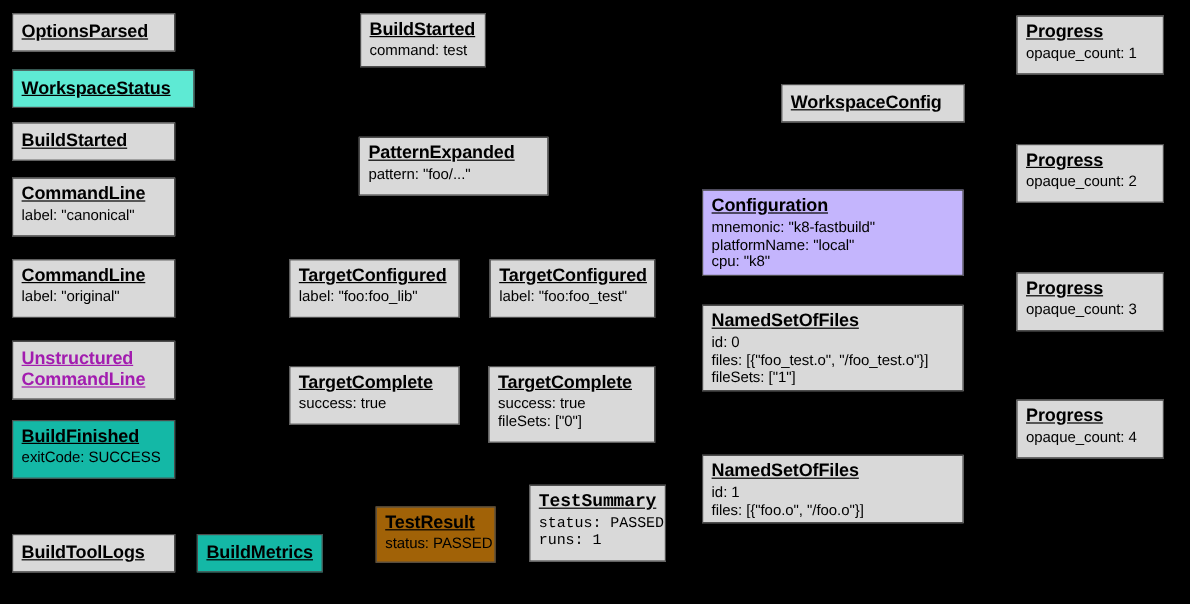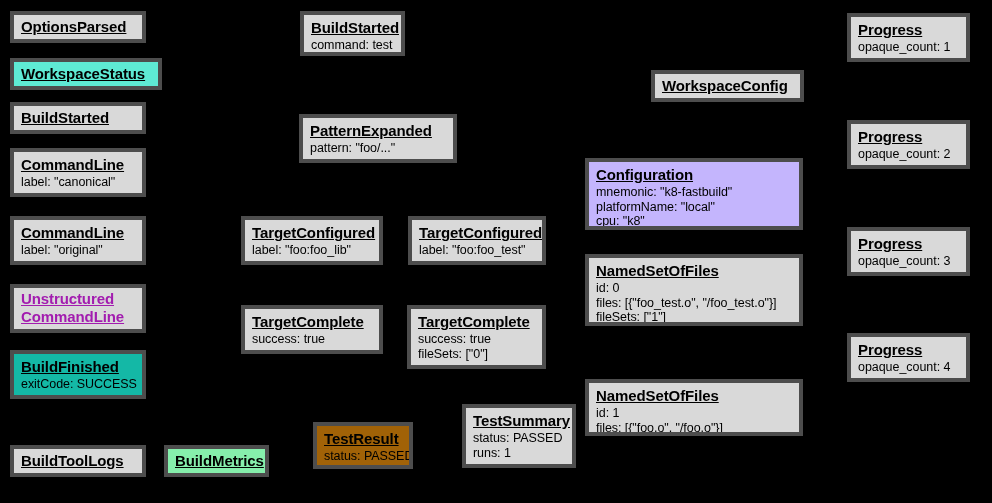--- a/index.html
+++ b/index.html
@@ -13,21 +13,21 @@
     width: 992px;
     height: 503px;
     background: #000000;
     overflow: hidden;
     font-family: "Liberation Sans", sans-serif;
   }
   .node {
     position: absolute;
     box-sizing: border-box;
     background: #d9d9d9;
-    border: 4px solid #b91c1c;
+    border: 1px solid #b91c1c;
     color: #000000;
     padding: 4px 6px 4px 7px;
     line-height: 1.18;
     overflow: hidden;
   }
   .node-title {
     display: inline-block;
     font-size: 15px;
     font-weight: bold;
     text-decoration: underline;
@@ -72,21 +72,21 @@
       </div></div>
     <div class="node title-only" style="left: 10px; top: 284px; width: 136px; height: 49px; background: rgb(217, 217, 217); border-color: rgb(77, 77, 77); color: #a21caf;">
       <div class="node-title wrap">Unstructured CommandLine</div>
     </div>
     <div class="node" style="left: 10px; top: 350px; width: 136px; height: 49px; background: #14b8a6; border-color: rgb(77, 77, 77); color: rgb(0, 0, 0);"><div class="node-title">BuildFinished</div><div class="node-fields">
         <div class="node-field">exitCode: SUCCESS</div>
       </div></div>
     <div class="node title-only" style="left: 10px; top: 445px; width: 136px; height: 32px; background: rgb(217, 217, 217); border-color: rgb(77, 77, 77); color: rgb(0, 0, 0);">
       <div class="node-title">BuildToolLogs</div>
     </div>
-    <div class="node title-only" style="left: 164px; top: 445px; width: 105px; height: 32px; background: #86efac; border-color: rgb(77, 77, 77); color: rgb(0, 0, 0);">
+    <div class="node title-only" style="left: 164px; top: 445px; width: 105px; height: 32px; background: #14b8a6; border-color: rgb(77, 77, 77); color: rgb(0, 0, 0);">
       <div class="node-title">BuildMetrics</div>
     </div>
     <div class="node" style="left: 300px; top: 11px; width: 105px; height: 45px; background: rgb(217, 217, 217); border-color: rgb(77, 77, 77); color: rgb(0, 0, 0);"><div class="node-title">BuildStarted</div><div class="node-fields">
         <div class="node-field">command: test</div>
       </div></div>
     <div class="node" style="left: 299px; top: 114px; width: 158px; height: 49px; background: rgb(217, 217, 217); border-color: rgb(77, 77, 77); color: rgb(0, 0, 0);"><div class="node-title">PatternExpanded</div><div class="node-fields">
         <div class="node-field">pattern: "foo/..."</div>
       </div></div>
     <div class="node" style="left: 241px; top: 216px; width: 142px; height: 49px; background: rgb(217, 217, 217); border-color: rgb(77, 77, 77); color: rgb(0, 0, 0);"><div class="node-title">TargetConfigured</div><div class="node-fields">
         <div class="node-field">label: "foo:foo_lib"</div>
@@ -97,21 +97,21 @@
     <div class="node" style="left: 241px; top: 305px; width: 142px; height: 49px; background: rgb(217, 217, 217); border-color: rgb(77, 77, 77); color: rgb(0, 0, 0);"><div class="node-title">TargetComplete</div><div class="node-fields">
         <div class="node-field">success: true</div>
       </div></div>
     <div class="node" style="left: 407px; top: 305px; width: 139px; height: 64px; background: rgb(217, 217, 217); border-color: rgb(77, 77, 77); color: rgb(0, 0, 0);"><div class="node-title">TargetComplete</div><div class="node-fields">
         <div class="node-field">success: true</div>
         <div class="node-field">fileSets: ["0"]</div>
       </div></div>
     <div class="node" style="left: 313px; top: 422px; width: 100px; height: 47px; background: #a16207; border-color: rgb(77, 77, 77); color: rgb(0, 0, 0);"><div class="node-title">TestResult</div><div class="node-fields">
         <div class="node-field">status: PASSED</div>
       </div></div>
-    <div class="node" style="left: 462px; top: 404px; width: 114px; height: 64px; background: rgb(217, 217, 217); border-color: rgb(77, 77, 77); color: rgb(0, 0, 0);"><div class="node-title">TestSummary</div><div class="node-fields">
+    <div class="node" style="left: 441px; top: 404px; width: 114px; height: 64px; background: rgb(217, 217, 217); border-color: rgb(77, 77, 77); color: rgb(0, 0, 0); font-family: Liberation Mono, monospace;"><div class="node-title">TestSummary</div><div class="node-fields">
         <div class="node-field">status: PASSED</div>
         <div class="node-field">runs: 1</div>
       </div></div>
     <div class="node title-only" style="left: 651px; top: 70px; width: 153px; height: 32px; background: rgb(217, 217, 217); border-color: rgb(77, 77, 77); color: rgb(0, 0, 0);">
       <div class="node-title">WorkspaceConfig</div>
     </div>
     <div class="node" style="left: 585px; top: 158px; width: 218px; height: 72px; background: #c4b5fd; border-color: rgb(77, 77, 77); color: rgb(0, 0, 0);"><div class="node-title">Configuration</div><div class="node-fields">
         <div class="node-field">mnemonic: "k8-fastbuild"</div>
         <div class="node-field">platformName: "local"</div>
         <div class="node-field">cpu: "k8"</div>

